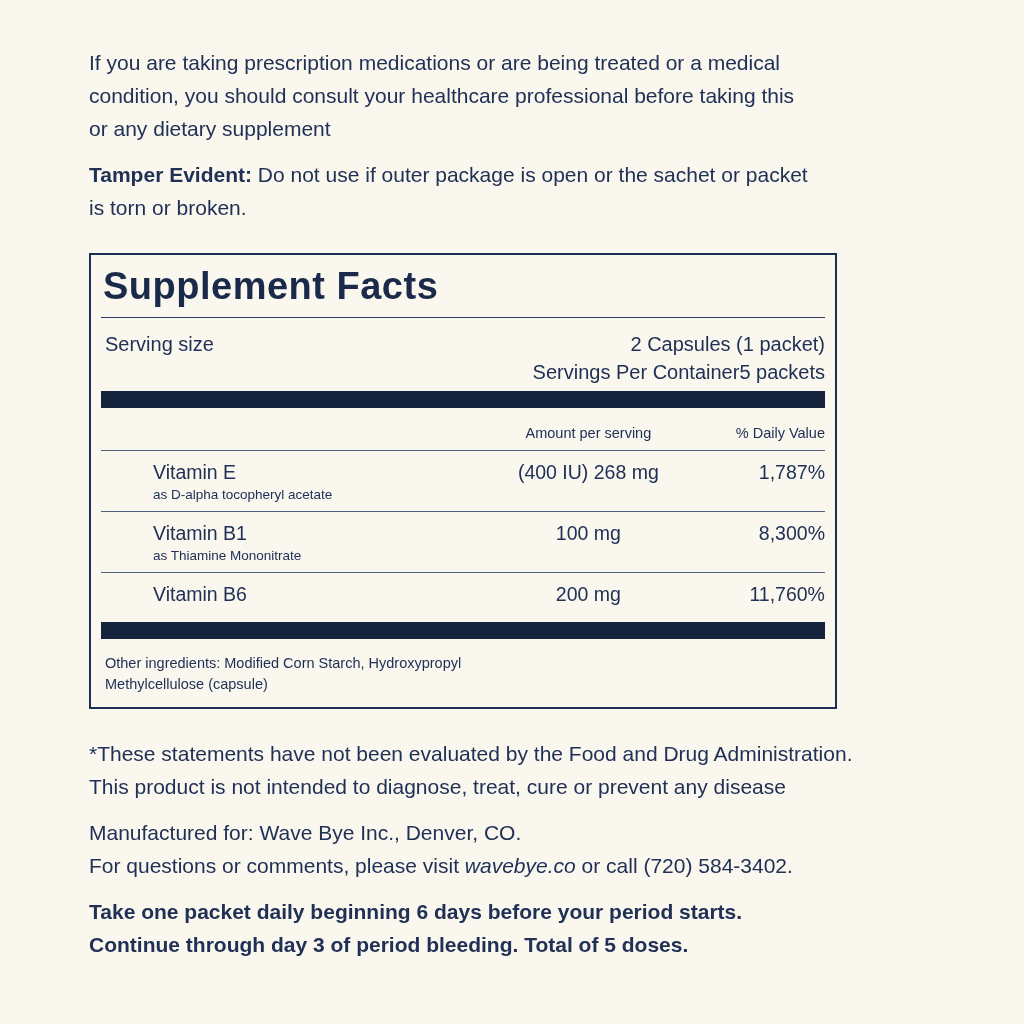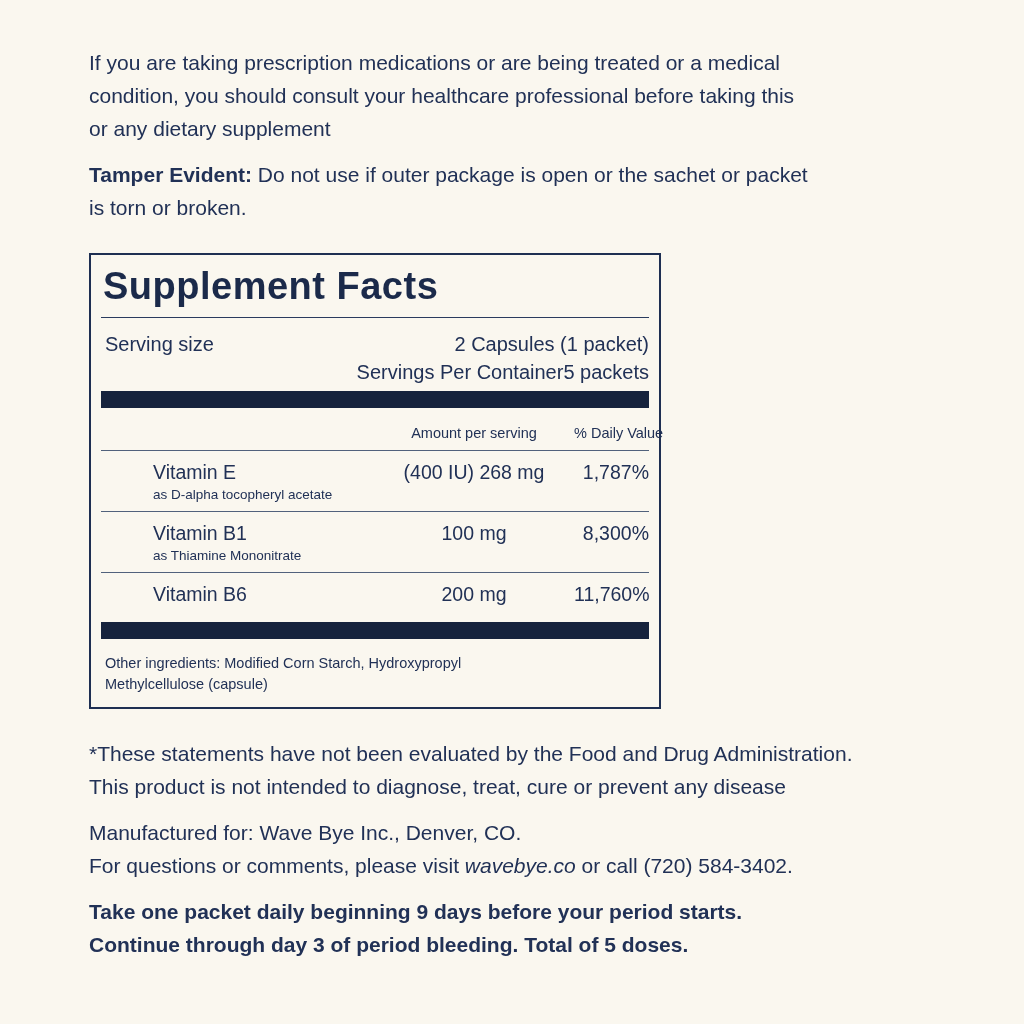--- a/index.html
+++ b/index.html
@@ -14,21 +14,21 @@
 
   
   .para { font-size: 21px; line-height: 33px; }
   .para + .para { margin-top: 13px; }
   .bold { font-weight: bold; }
   .italic { font-style: italic; }
 
   
   .sf-box {
     margin-top: 29px;
-    width: 572px;
+    width: 748px;
     border: 2px solid #1E2F52;
     padding: 8px 10px 12px 10px;
     background: #FAF7EF;
   }
   .sf-title {
     font-size: 38px;
     font-weight: bold;
     color: #1B2A4A;
     letter-spacing: 0.5px;
     line-height: 46px;
@@ -152,18 +152,18 @@
       <div>*These statements have not been evaluated by the Food and Drug Administration.</div>
       <div>This product is not intended to diagnose, treat, cure or prevent any disease</div>
     </div>
 
     <div class="para-block">
       <div>Manufactured for: Wave Bye Inc., Denver, CO.</div>
       <div><span>For questions or comments, please visit</span> <span class="italic">wavebye.co</span> <span>or call (720) 584-3402.</span></div>
     </div>
 
     <div class="para-block bold">
-      <div>Take one packet daily beginning 9 days before your period starts.</div>
+      <div>Take one packet daily beginning 6 days before your period starts.</div>
       <div>Continue through day 3 of period bleeding. Total of 5 doses.</div>
     </div>
   </div>
 
 </div>
 
 </body></html>

